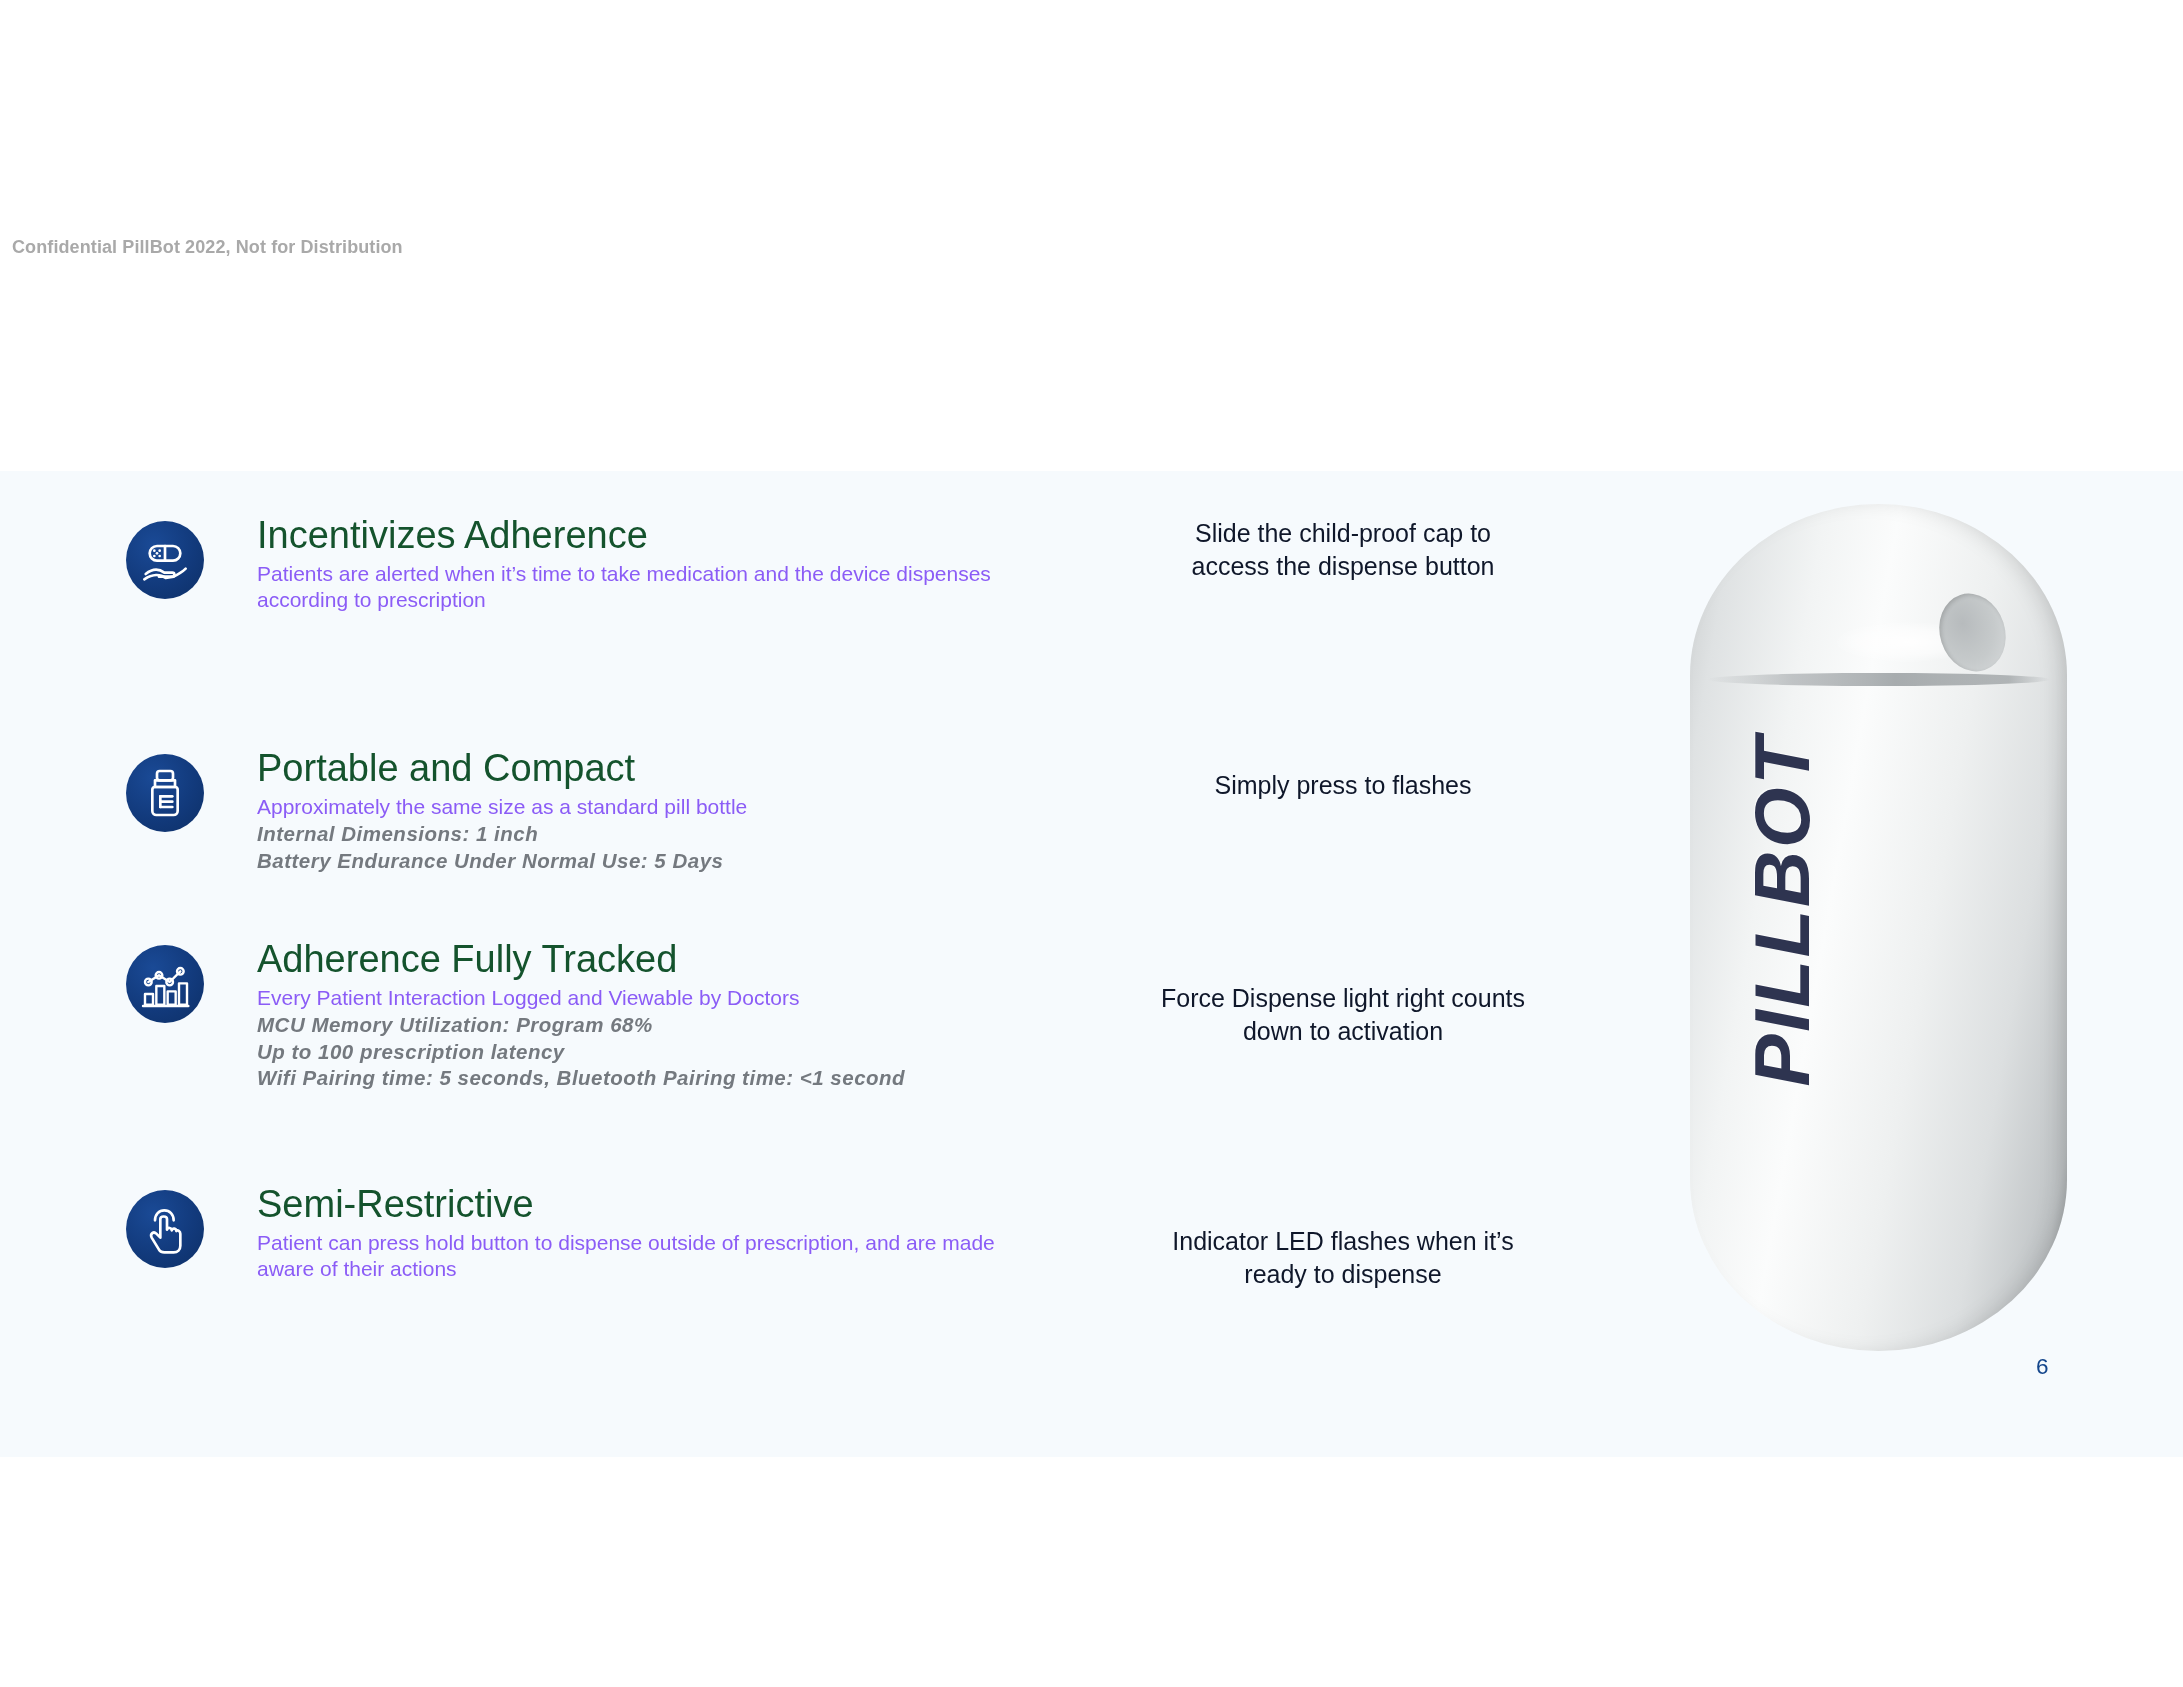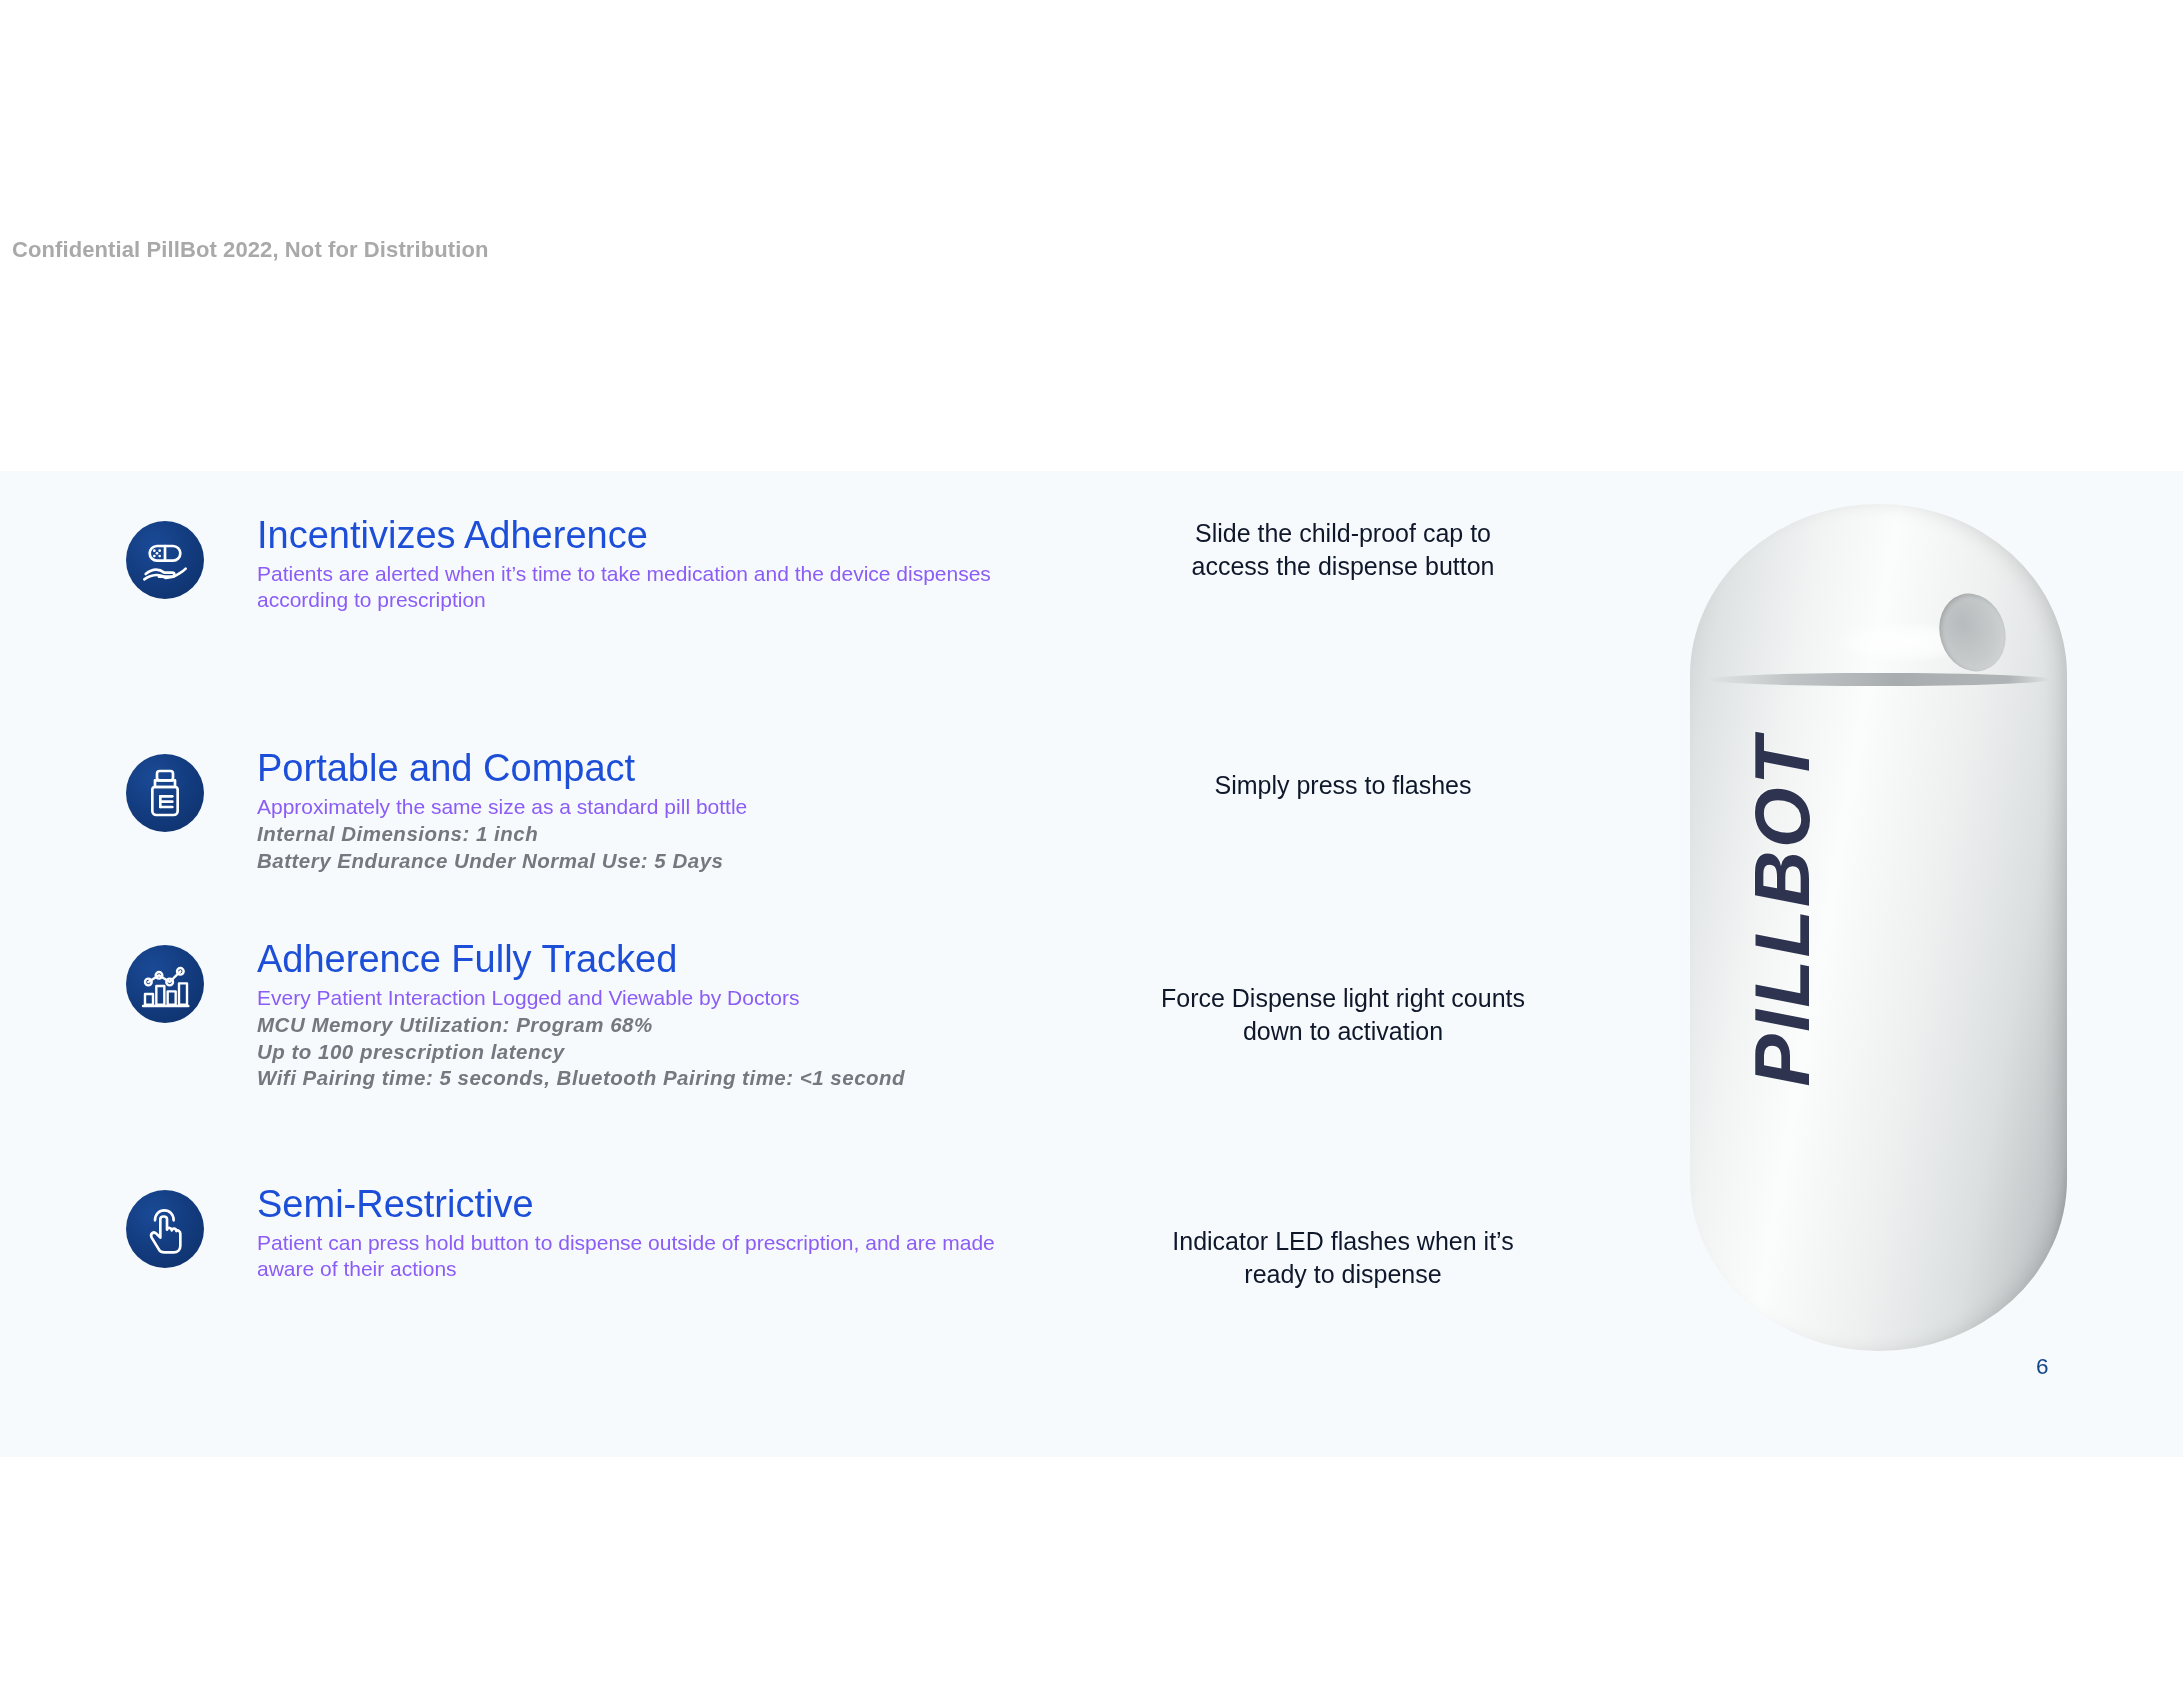--- a/index.html
+++ b/index.html
@@ -13,21 +13,21 @@
     font-family: "Liberation Sans", sans-serif;
     position: relative;
     overflow: hidden;
   }
 
   
   .confidential {
     position: absolute;
     left: 12px;
     top: 237px;
-    font-size: 22px;
+    font-size: 18px;
     font-weight: bold;
     color: #a9a9a9;
     letter-spacing: 0.1px;
     white-space: nowrap;
   }
 
   
   .header {
     position: absolute;
     left: 0;
@@ -101,21 +101,21 @@
     display: flex;
     align-items: center;
     justify-content: center;
   }
   .feature-body {
     padding-left: 131px;
   }
   .feature-title {
     font-size: 38px;
     font-weight: 300;
-    color: #1d4ed8;
+    color: #14532d;
     line-height: 1.0;
     margin-bottom: 6.6px;
     white-space: nowrap;
   }
   .feature-desc {
     font-size: 21px;
     font-weight: 300;
     color: #8b5cf6;
     line-height: 1.26;
     max-width: 741px;

